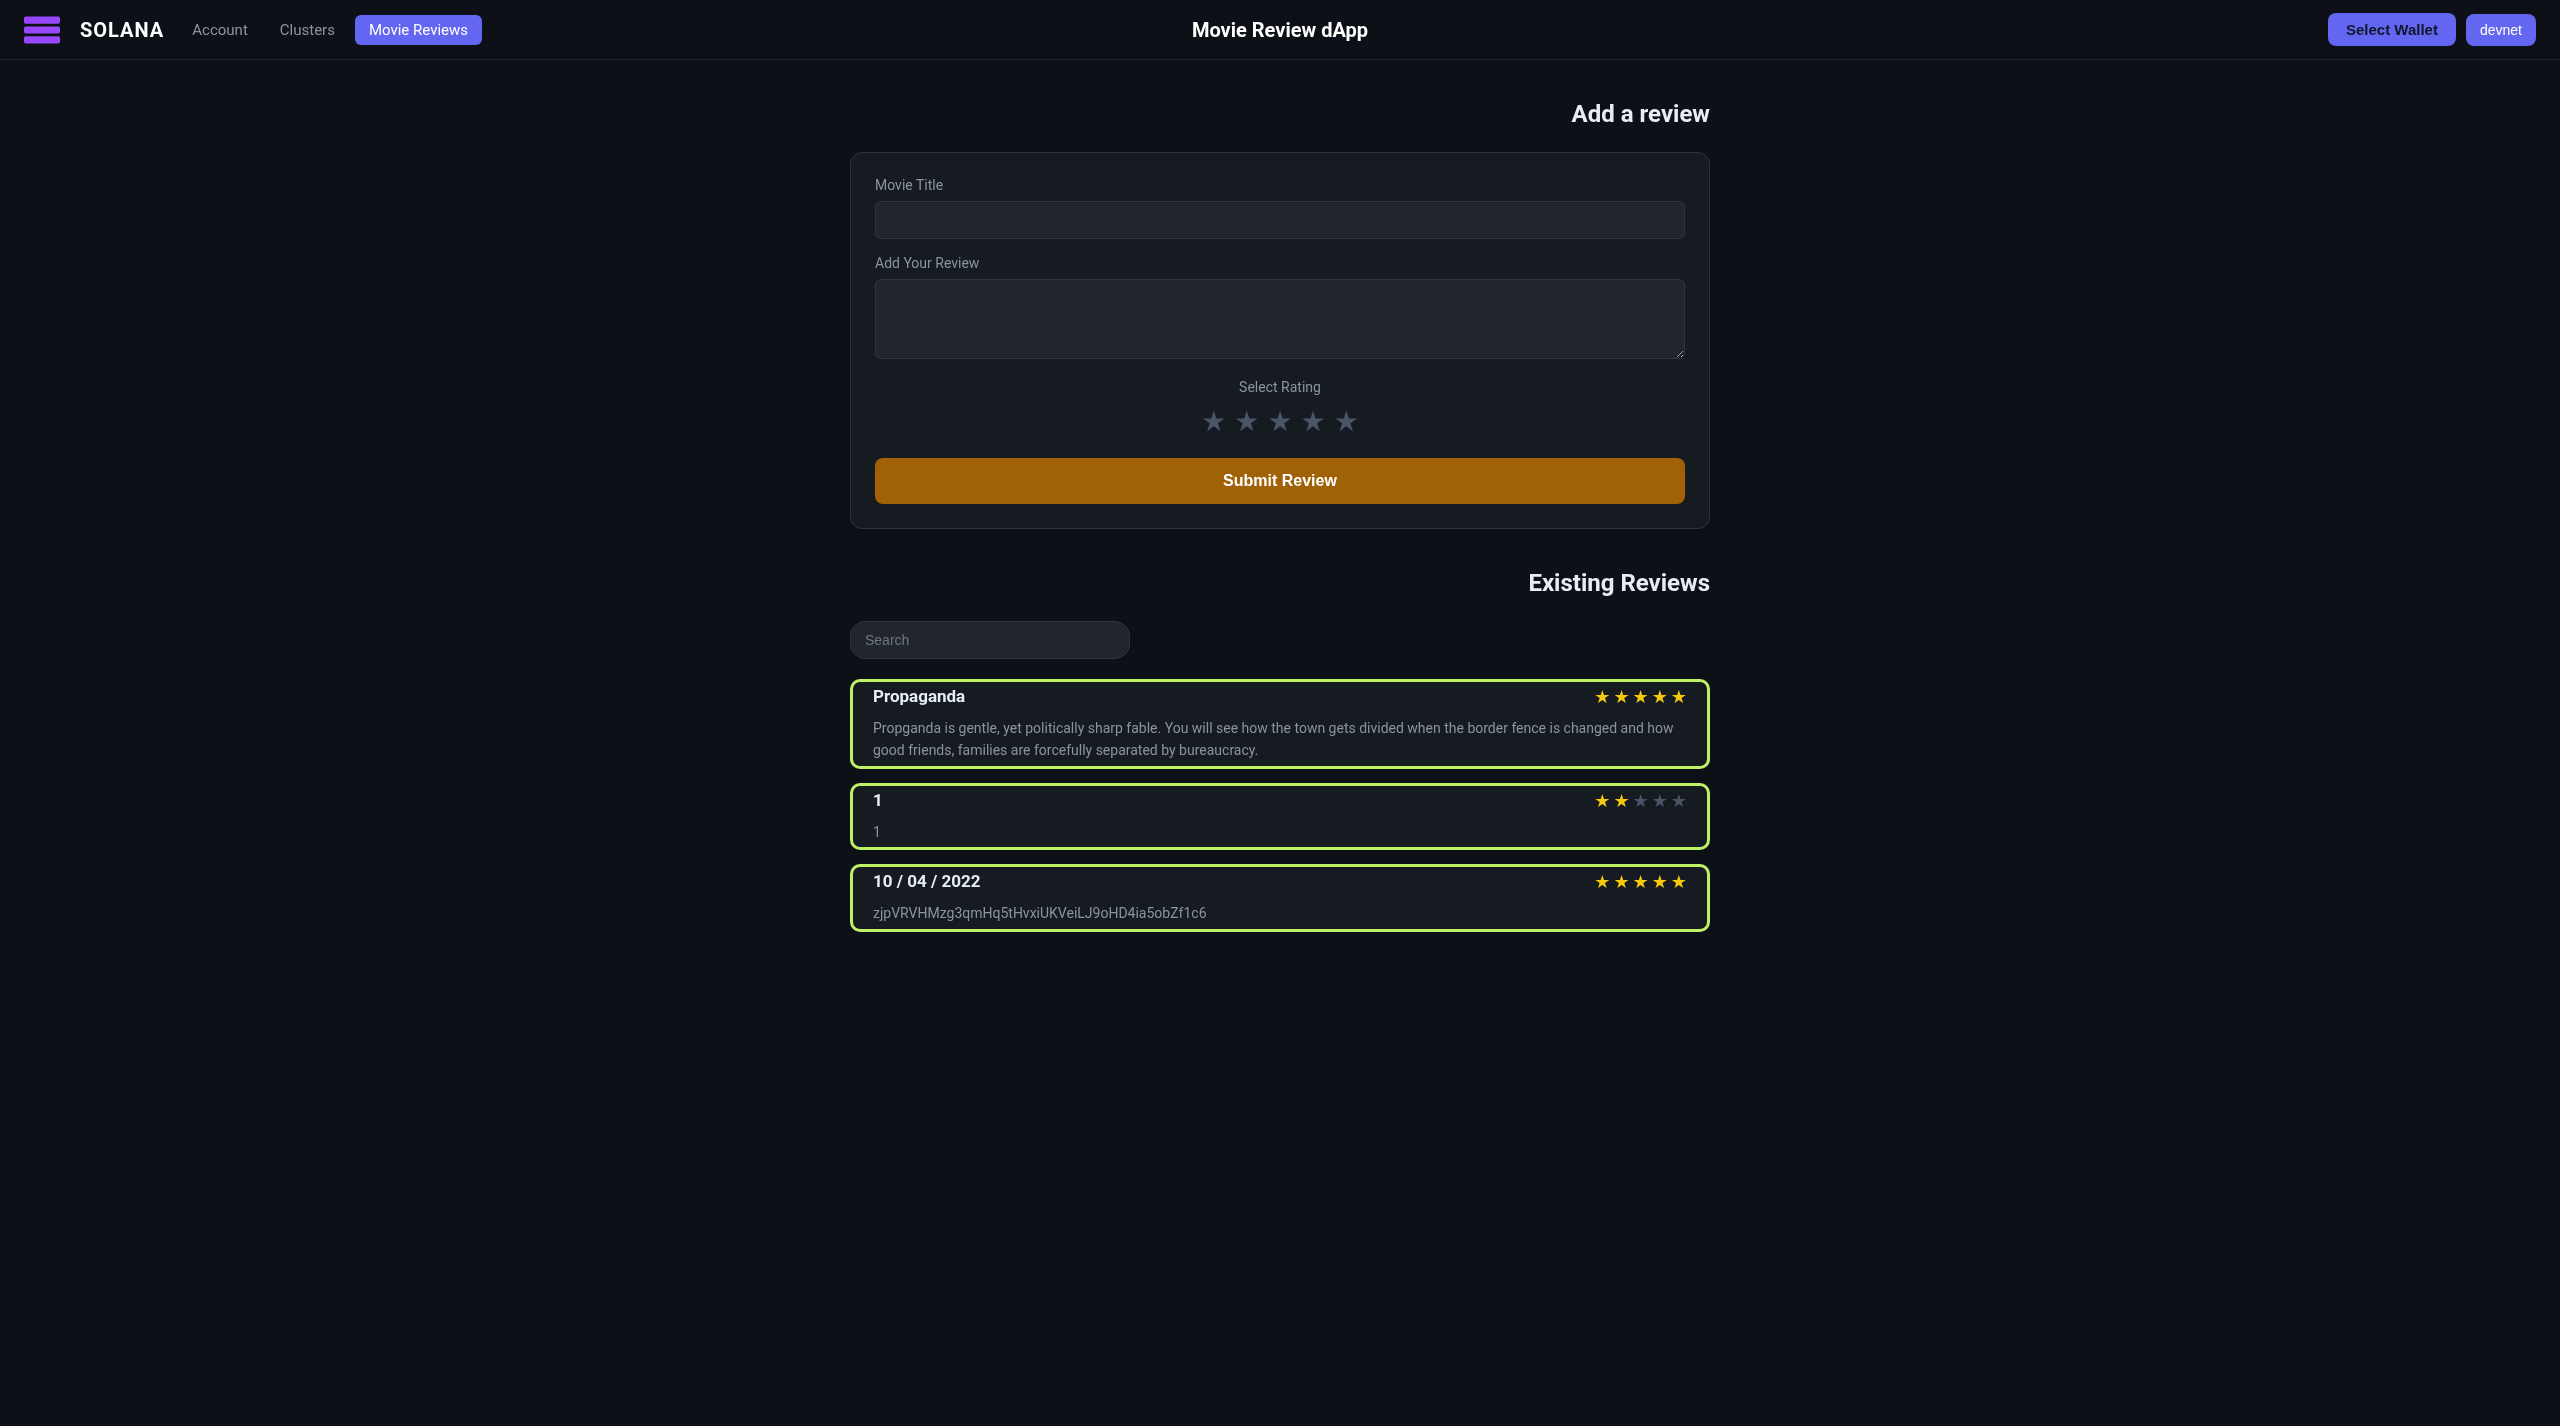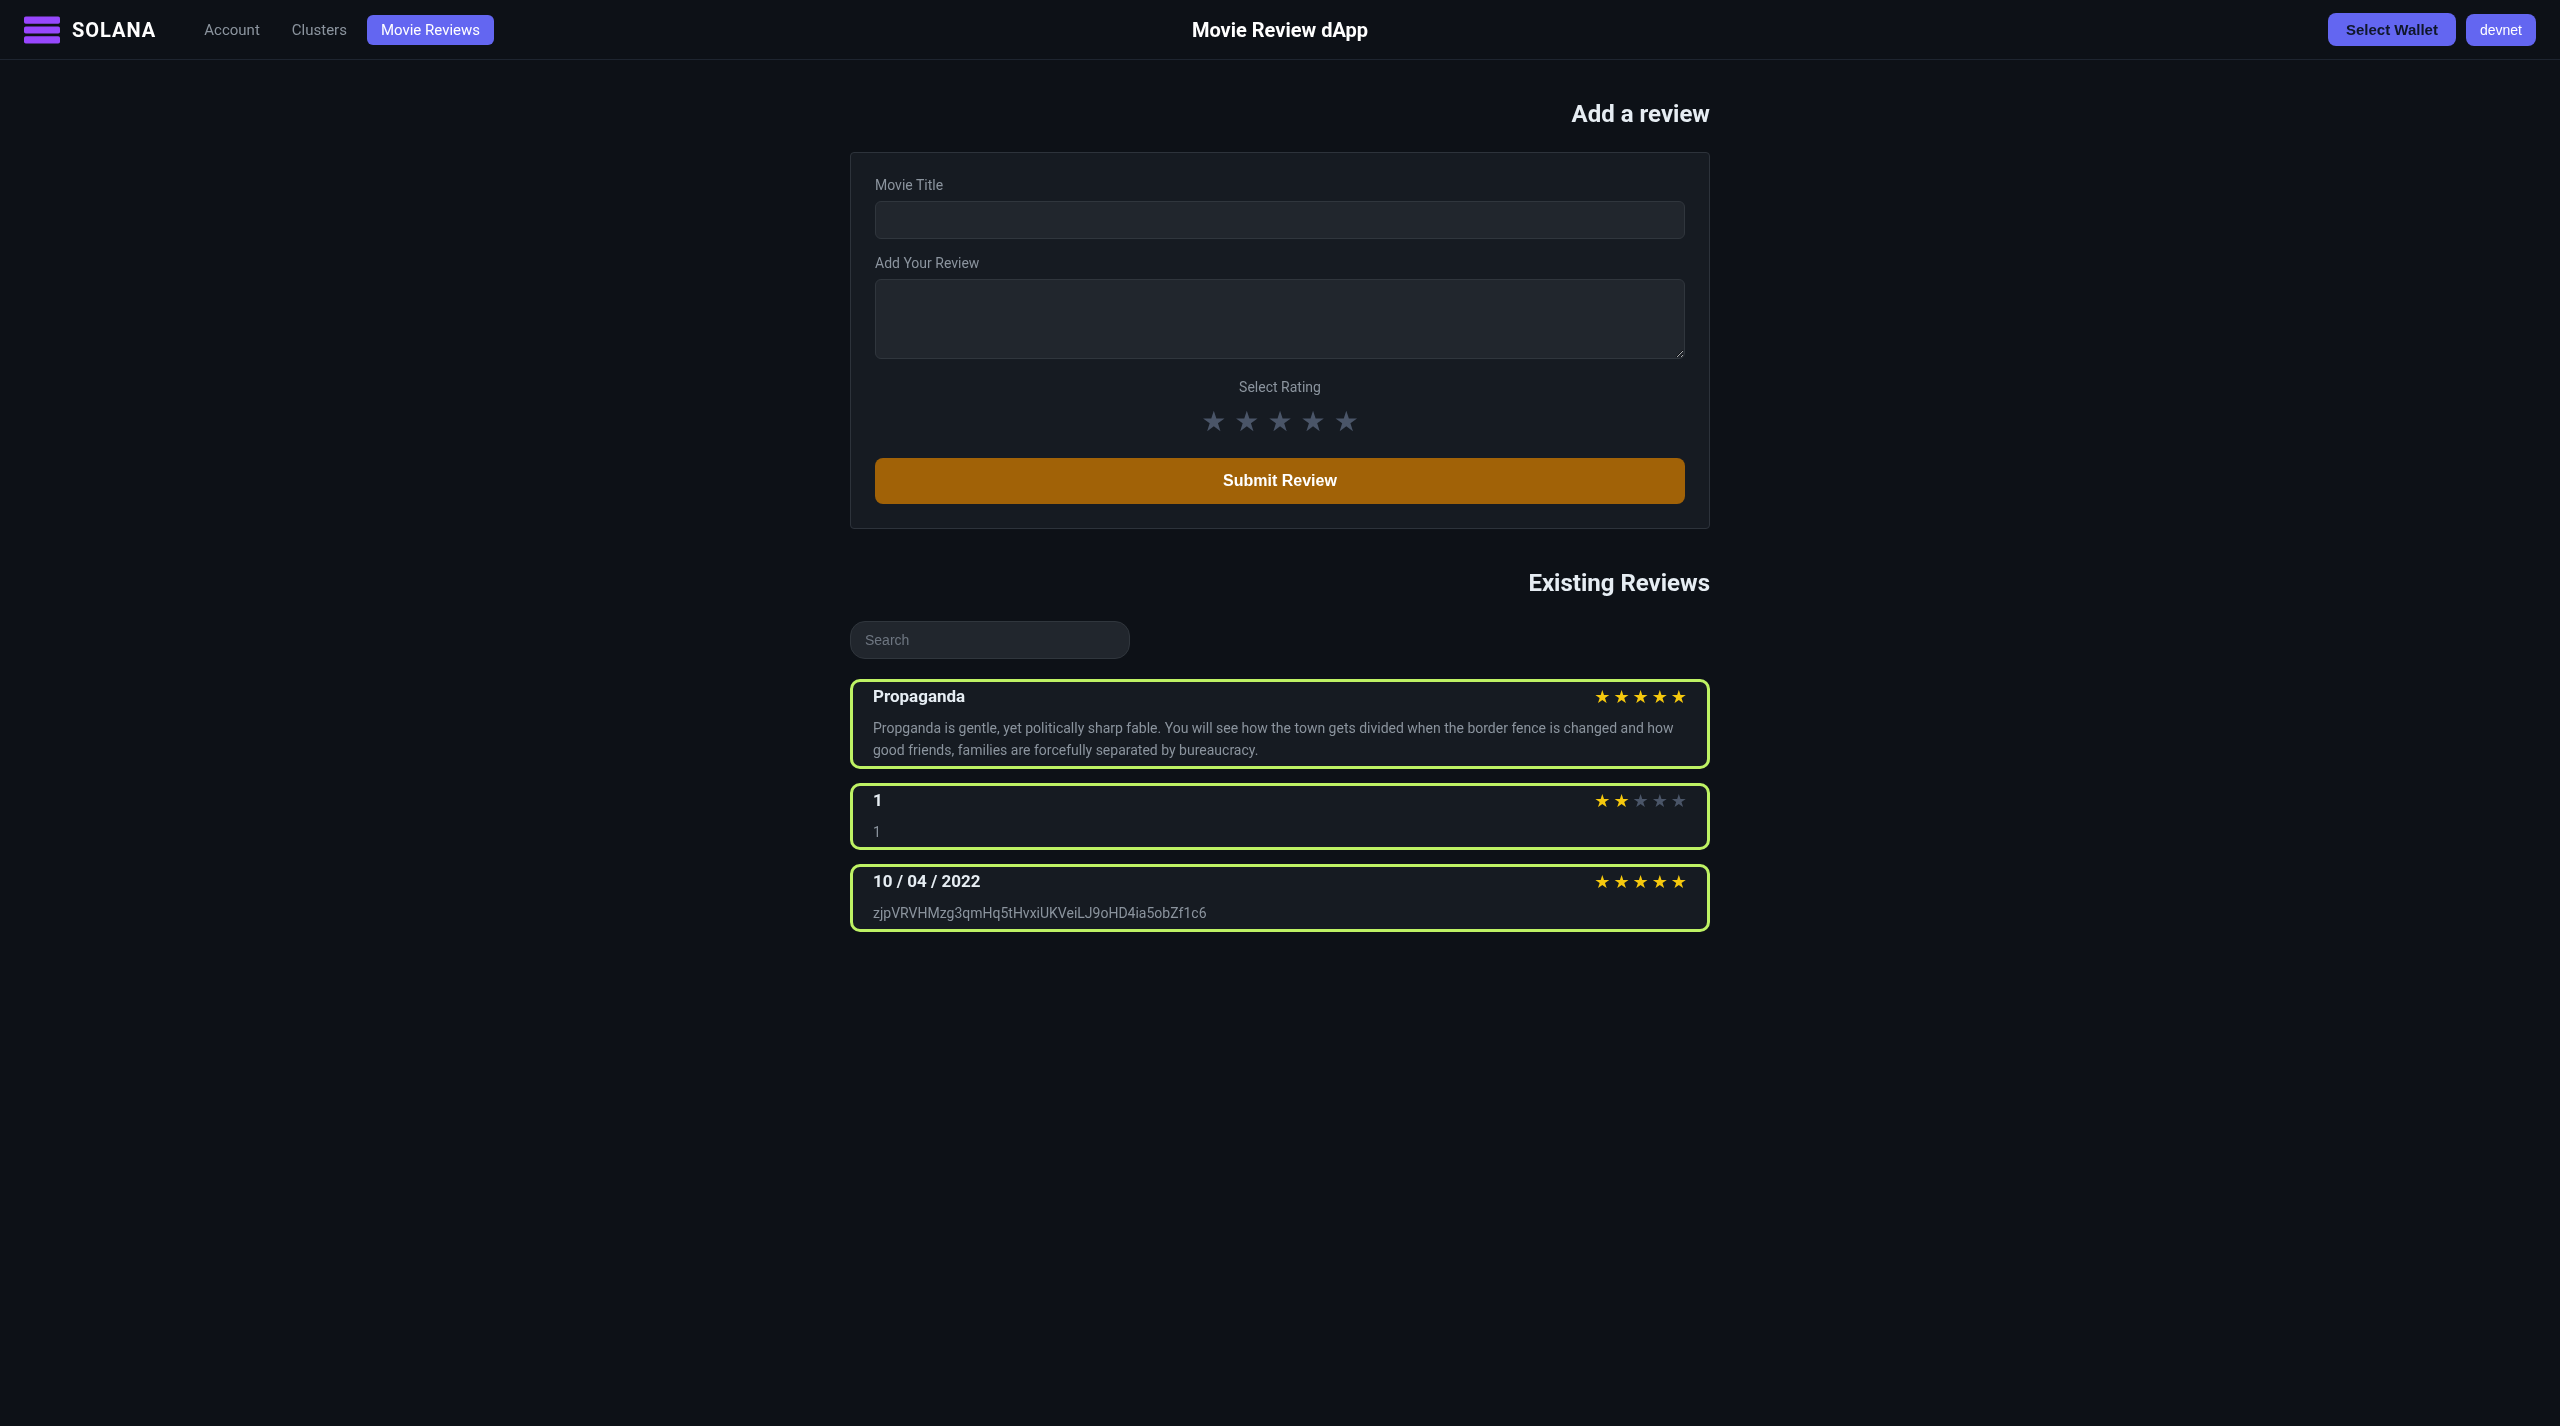--- a/index.html
+++ b/index.html
@@ -18,22 +18,22 @@
       padding: 0 24px;
       height: 60px;
       background-color: #0d1117;
       border-bottom: 1px solid #1e2530;
       position: relative;
     }
 
     .navbar-brand {
       display: flex;
       align-items: center;
-      gap: 12px;
-      margin-right: 36px;
+      gap: 20px;
+      margin-right: 16px;
     }
 
     .solana-logo {
       width: 36px;
       height: 28px;
     }
 
     .brand-text {
       font-size: 20px;
       font-weight: 700;
@@ -112,21 +112,21 @@
       font-size: 24px;
       font-weight: 700;
       color: #e6edf3;
       margin-bottom: 24px;
     }
 
     
     .form-card {
       background-color: #161b22;
       border: 1px solid #2d333b;
-      border-radius: 4px;
+      border-radius: 12px;
       padding: 24px;
       margin-bottom: 40px;
     }
 
     .form-group {
       margin-bottom: 16px;
     }
 
     .form-label {
       display: block;

